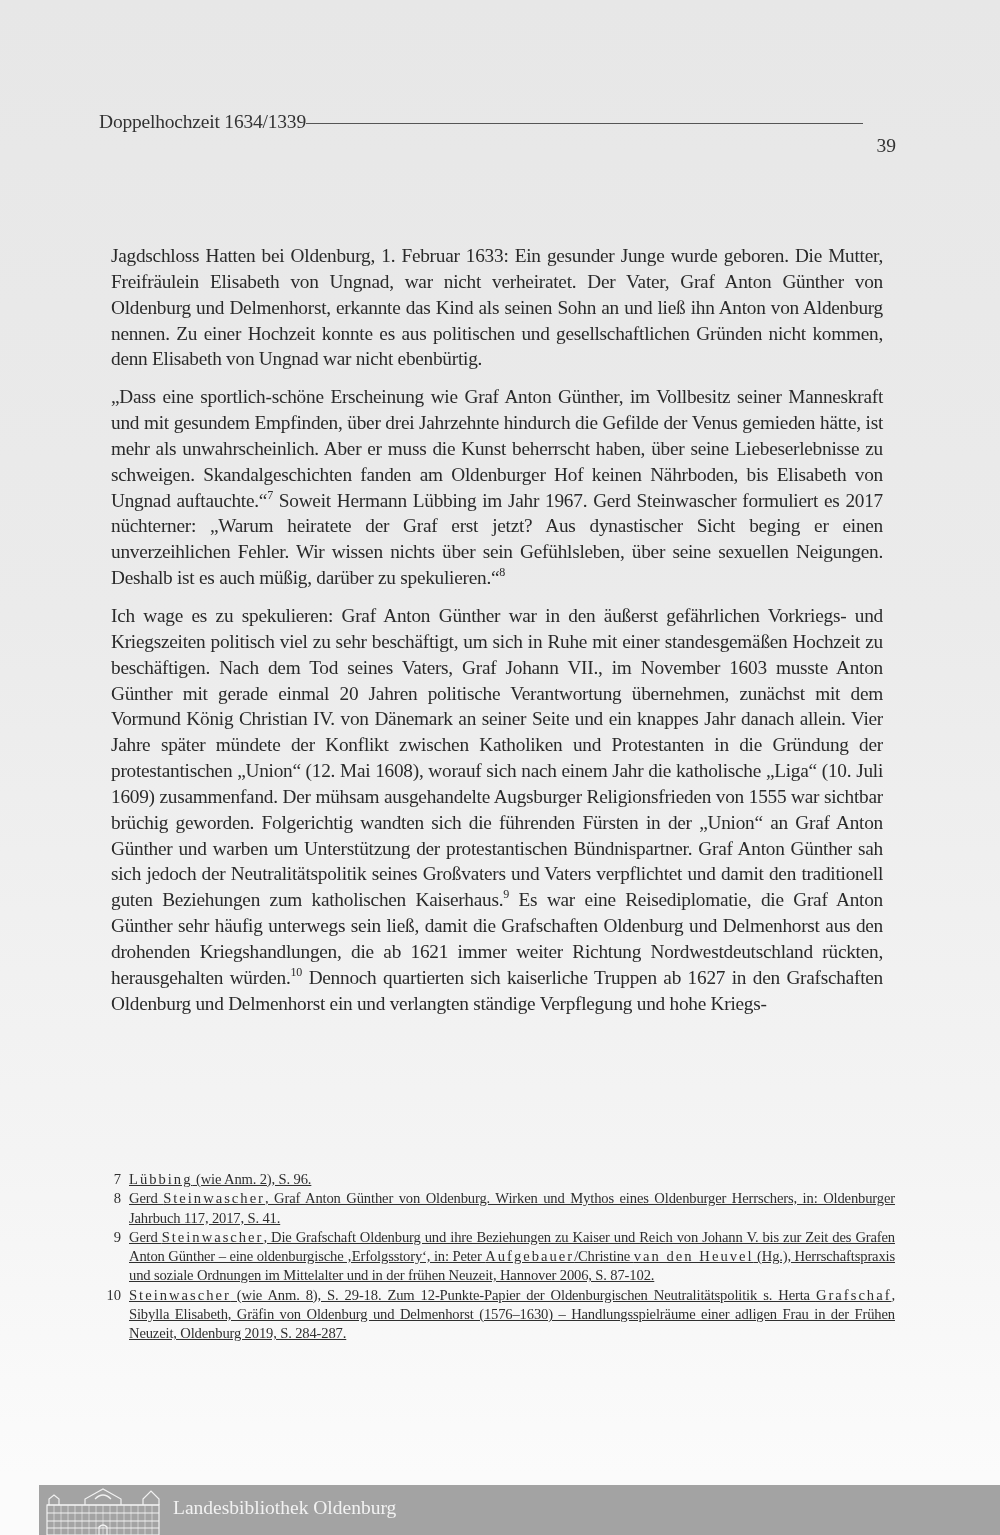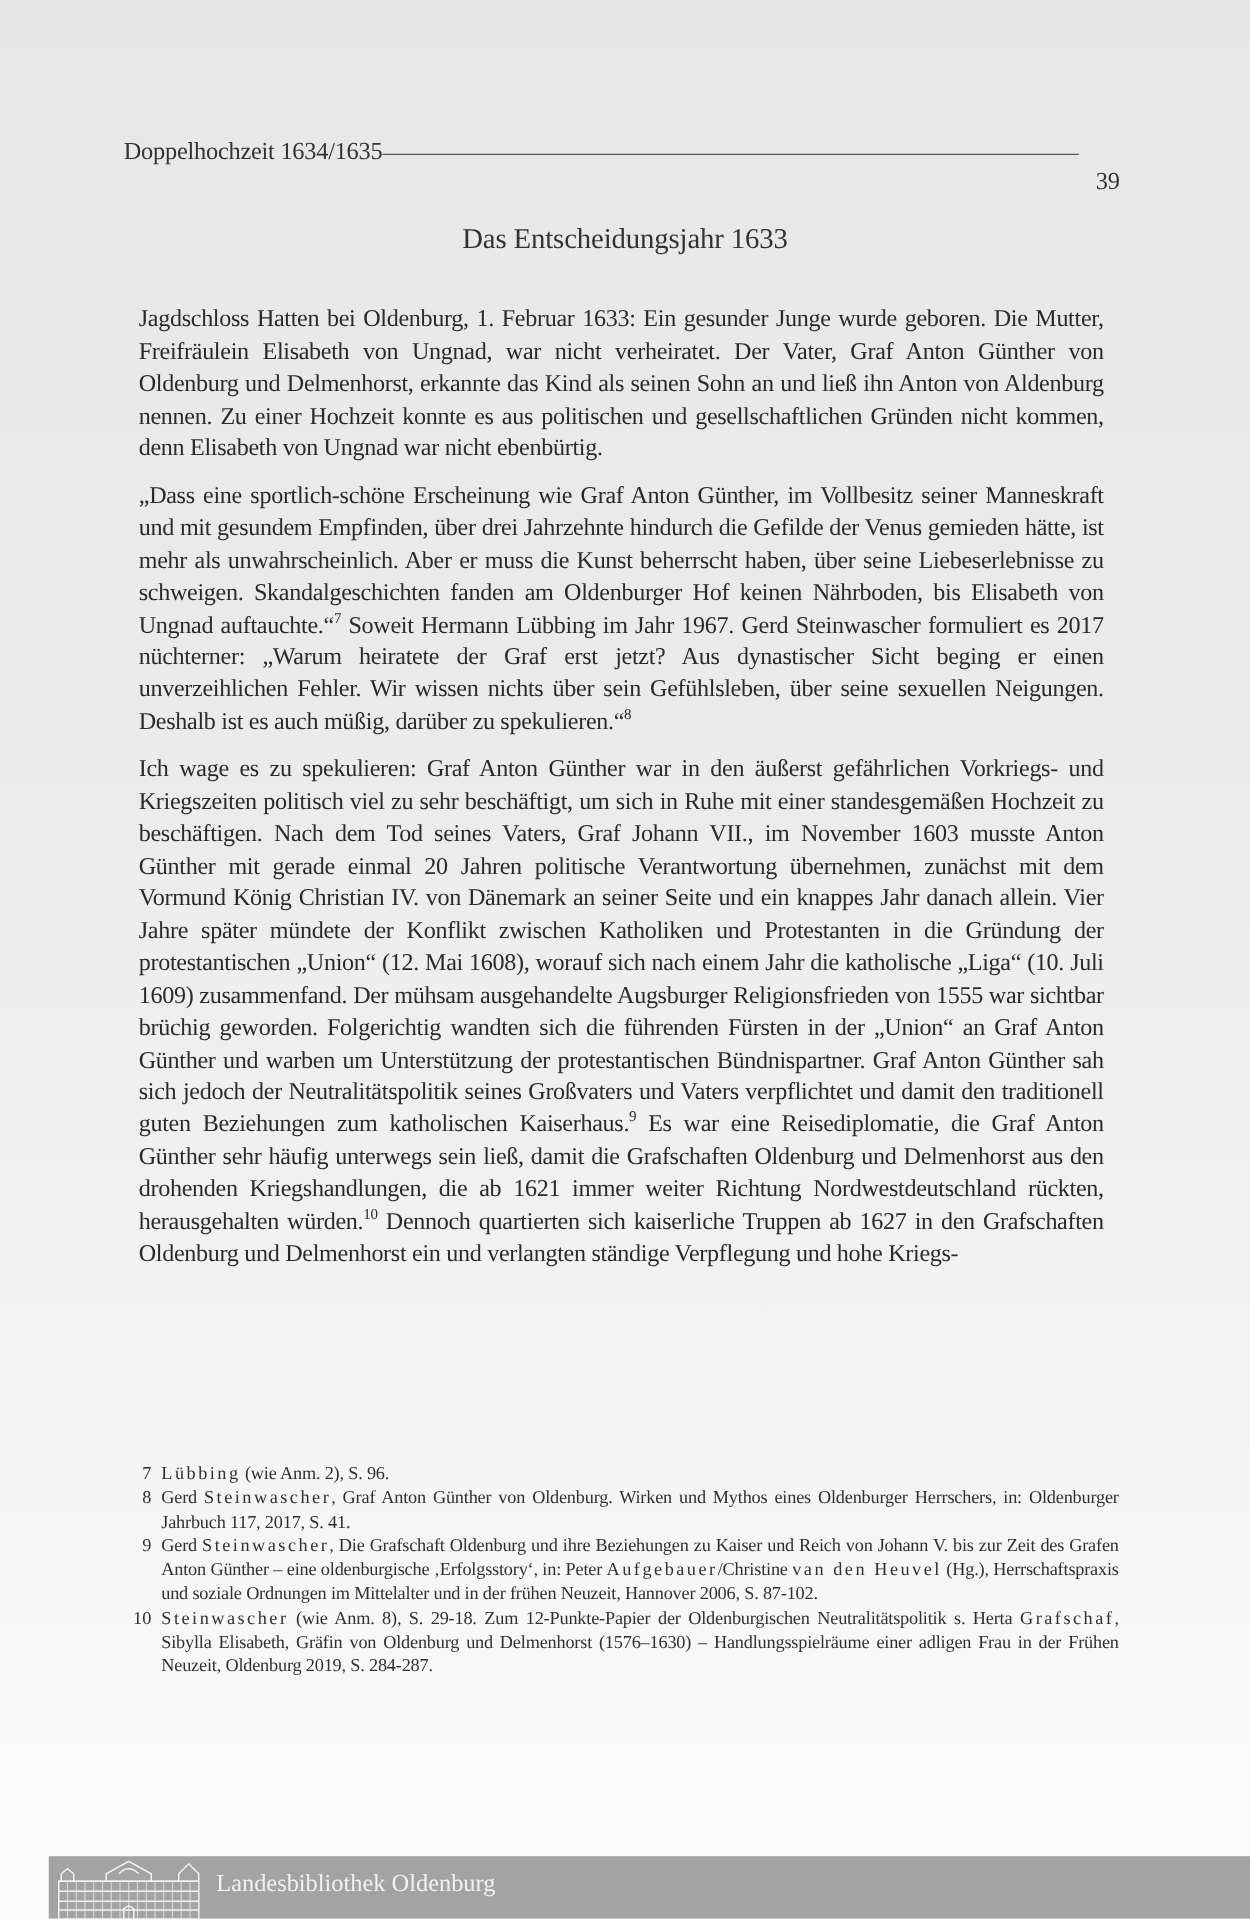--- a/index.html
+++ b/index.html
@@ -26,45 +26,44 @@
     font-size: 19.3px; line-height: 25.85px; color: #2a2a2a;
   }
   .body-text p { margin: 12px; text-align: justify; text-align-last: left; hyphens: manual; letter-spacing: -0.25px; }
   .fn-ref { font-size: 12px; vertical-align: 8px; line-height: 0; }
   .footnotes {
     position: absolute; left: 99px; top: 1170px; width: 796px;
     font-size: 14.6px; line-height: 19.3px; color: #2f2f2f;
   }
   .fn { display: flex; margin: 0; }
   .fn-num { width: 30px; flex: none; text-align: right; padding-right: 8px; box-sizing: border-box; }
-  .fn-text { flex: 1; text-align: justify; text-align-last: left; letter-spacing: -0.15px; }
+  .fn-text { flex: 1; text-align: justify; text-align-last: left; letter-spacing: -0.15px; text-decoration: underline; }
   .spaced { letter-spacing: 2px; }
   .footer-bar {
     position: absolute; left: 0; top: 1485px; width: 1000px; height: 50px;
     background: #a3a3a3;
     margin-left: 39px;
   }
   .footer-logo { position: absolute; left: 6px; top: 2px; width: 116px; height: 48px; }
   .footer-label {
     position: absolute; left: 134px; top: 12px; font-size: 19.5px; color: #f2f2f2;
     font-family: "Liberation Serif", serif;
   }
 </style>
 </head>
 <body>
 
 <div class="page">
 
   <div class="running-head">
-    <span class="rh-title">Doppelhochzeit 1634/1635</span>
+    <span class="rh-title">Doppelhochzeit 1634/1339</span>
     <span class="rh-rule"></span>
     <span class="rh-page">39</span>
   </div>
 
-  <div class="chapter-title">Das Entscheidungsjahr 1633</div>
 
   <div class="body-text">
     <p>
       <span>Jagdschloss Hatten bei Oldenburg, 1. Februar 1633: Ein gesunder Junge wurde gebo­ren. Die Mutter, Freifräulein Elisabeth von Ungnad, war nicht verheiratet. Der Vater, Graf Anton Günther von Oldenburg und Delmenhorst, erkannte das Kind als seinen Sohn an und ließ ihn Anton von Aldenburg nennen. Zu einer Hochzeit konnte es aus politischen und gesellschaftlichen Gründen nicht kommen, denn Elisabeth von Ungnad war nicht ebenbürtig.</span>
     </p>
     <p>
       <span>„Dass eine sportlich-schöne Erscheinung wie Graf Anton Günther, im Vollbesitz sei­ner Manneskraft und mit gesundem Empfinden, über drei Jahrzehnte hindurch die Gefilde der Venus gemieden hätte, ist mehr als unwahrscheinlich. Aber er muss die Kunst beherrscht haben, über seine Liebeserlebnisse zu schweigen. Skandalge­schichten fanden am Oldenburger Hof keinen Nährboden, bis Elisabeth von Ungnad auftauchte.“</span><sup class="fn-ref">7</sup><span> Soweit Hermann Lübbing im Jahr 1967. Gerd Steinwascher formuliert es 2017 nüchterner: „Warum heiratete der Graf erst jetzt? Aus dynastischer Sicht be­ging er einen unverzeihlichen Fehler. Wir wissen nichts über sein Gefühlsleben, über seine sexuellen Neigungen. Deshalb ist es auch müßig, darüber zu spekulieren.“</span><sup class="fn-ref">8</sup>
     </p>
     <p>
       <span>Ich wage es zu spekulieren: Graf Anton Günther war in den äußerst gefährlichen Vorkriegs- und Kriegszeiten politisch viel zu sehr beschäftigt, um sich in Ruhe mit einer standesgemäßen Hochzeit zu beschäftigen. Nach dem Tod seines Vaters, Graf Johann VII., im November 1603 musste Anton Günther mit gerade einmal 20 Jahren politische Verantwortung übernehmen, zunächst mit dem Vormund König Christian IV. von Dänemark an seiner Seite und ein knappes Jahr danach allein. Vier Jahre spä­ter mündete der Konflikt zwischen Katholiken und Protestanten in die Gründung der protestantischen „Union“ (12. Mai 1608), worauf sich nach einem Jahr die katholische „Liga“ (10. Juli 1609) zusammenfand. Der mühsam ausgehandelte Augsburger Reli­gionsfrieden von 1555 war sichtbar brüchig geworden. Folgerichtig wandten sich die führenden Fürsten in der „Union“ an Graf Anton Günther und warben um Unter­stützung der protestantischen Bündnispartner. Graf Anton Günther sah sich jedoch der Neutralitätspolitik seines Großvaters und Vaters verpflichtet und damit den tra­ditionell guten Beziehungen zum katholischen Kaiserhaus.</span><sup class="fn-ref">9</sup><span> Es war eine Reisediplo­matie, die Graf Anton Günther sehr häufig unterwegs sein ließ, damit die Grafschaf­ten Oldenburg und Delmenhorst aus den drohenden Kriegshandlungen, die ab 1621 immer weiter Richtung Nordwestdeutschland rückten, herausgehalten würden.</span><sup class="fn-ref">10</sup><span> Dennoch quartierten sich kaiserliche Truppen ab 1627 in den Grafschaften Olden­burg und Delmenhorst ein und verlangten ständige Verpflegung und hohe Kriegs-</span>

